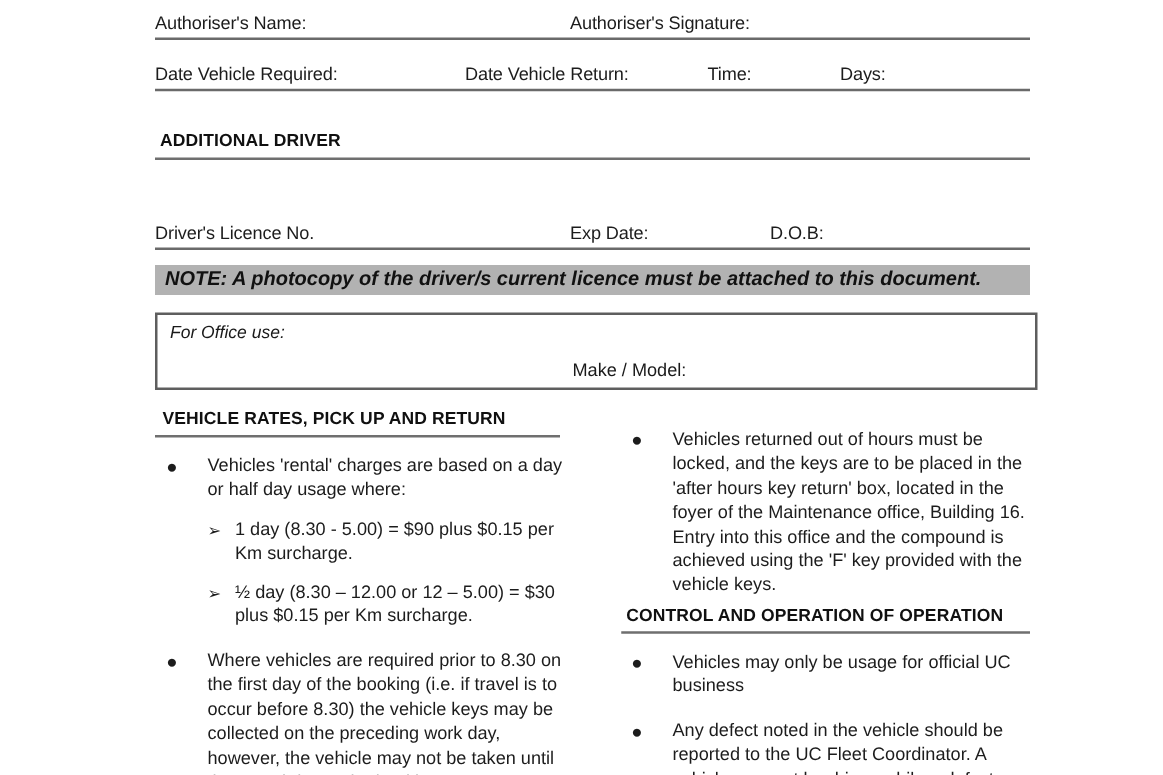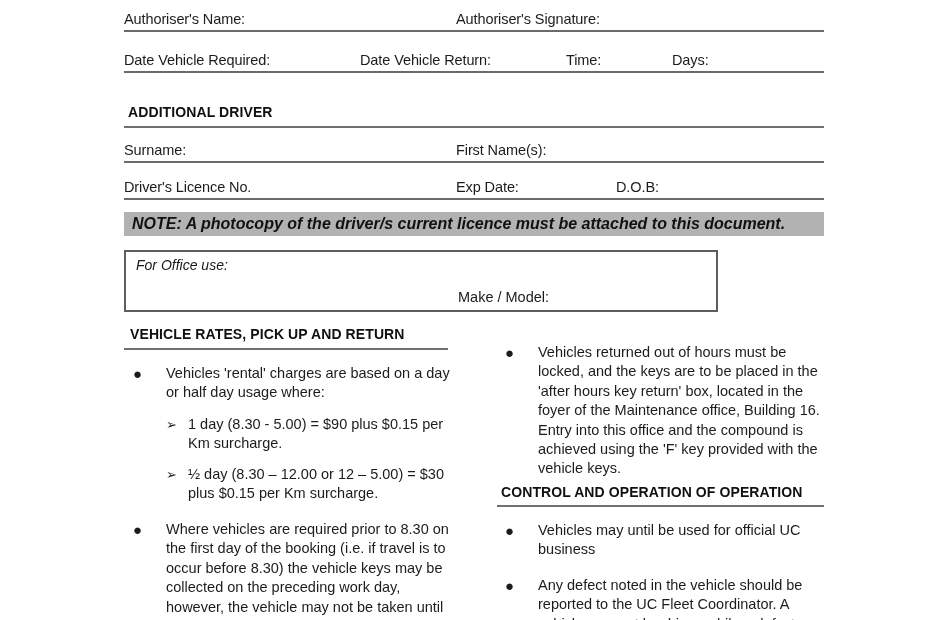--- a/index.html
+++ b/index.html
@@ -75,21 +75,21 @@
     font-style: italic;
     white-space: nowrap;
     color: #111111;
   }
 
   
   .office-box {
     position: absolute;
     left: 124px;
     top: 250px;
-    width: 594px;
+    width: 706px;
     height: 62px;
     border: 2px solid #5e5e5e;
     box-sizing: border-box;
     padding-left: 42px;
   }
   .office-italic {
     position: absolute;
     left: 10px;
     top: 5px;
     font-size: 14px;
@@ -150,32 +150,28 @@
 
 <div class="page">
 
   <div class="field-row" style="top:2px;">
     <span class="field-label" style="left:0px;">Authoriser's Name:</span>
     <span class="field-label" style="left:332px;">Authoriser's Signature:</span>
   </div>
 
   <div class="field-row" style="top:43px;">
     <span class="field-label" style="left:0px;">Date Vehicle Required:</span>
-    <span class="field-label" style="left:236px;">Date Vehicle Return:</span>
+    <span class="field-label" style="left:248px;">Date Vehicle Return:</span>
     <span class="field-label" style="left:442px;">Time:</span>
     <span class="field-label" style="left:548px;">Days:</span>
   </div>
 
   <div class="sec-heading" style="left:128px; top:104px;">ADDITIONAL DRIVER</div>
   <div class="heading-rule" style="left:124px; top:126px; width:700px;"></div>
 
-  <div class="field-row" style="top:133px;">
-    <span class="field-label" style="left:0px;">Surname:</span>
-    <span class="field-label" style="left:332px;">First Name(s):</span>
-  </div>
 
   <div class="field-row" style="top:170px;">
     <span class="field-label" style="left:0px;">Driver's Licence No.</span>
     <span class="field-label" style="left:332px;">Exp Date:</span>
     <span class="field-label" style="left:492px;">D.O.B:</span>
   </div>
 
   <div class="note-bar">
     <span class="note-text">NOTE: A photocopy of the driver/s current licence must be attached to this document.</span>
   </div>
@@ -214,21 +210,21 @@
     <div class="bullet-item" style="left:505px; top:343px; width:320px;">
       <span class="bullet-mark">●</span>
       <span class="bullet-body">Vehicles returned out of hours must be locked, and the keys are to be placed in the 'after hours key return' box, located in the foyer of the Maintenance office, Building 16. Entry into this office and the compound is achieved using the 'F' key provided with the vehicle keys.</span>
     </div>
 
     <div class="sec-heading" style="left:501px; top:484px;">CONTROL AND OPERATION OF OPERATION</div>
     <div class="heading-rule" style="left:497px; top:505px; width:327px;"></div>
 
     <div class="bullet-item" style="left:505px; top:521px; width:320px;">
       <span class="bullet-mark">●</span>
-      <span class="bullet-body">Vehicles may until be used for official UC business</span>
+      <span class="bullet-body">Vehicles may only be usage for official UC business</span>
     </div>
 
     <div class="bullet-item" style="left:505px; top:576px; width:320px;">
       <span class="bullet-mark">●</span>
       <span class="bullet-body">Any defect noted in the vehicle should be reported to the UC Fleet Coordinator. A vehicle may not be driven while a defect</span>
     </div>
   </div>
 
 </div>
 

